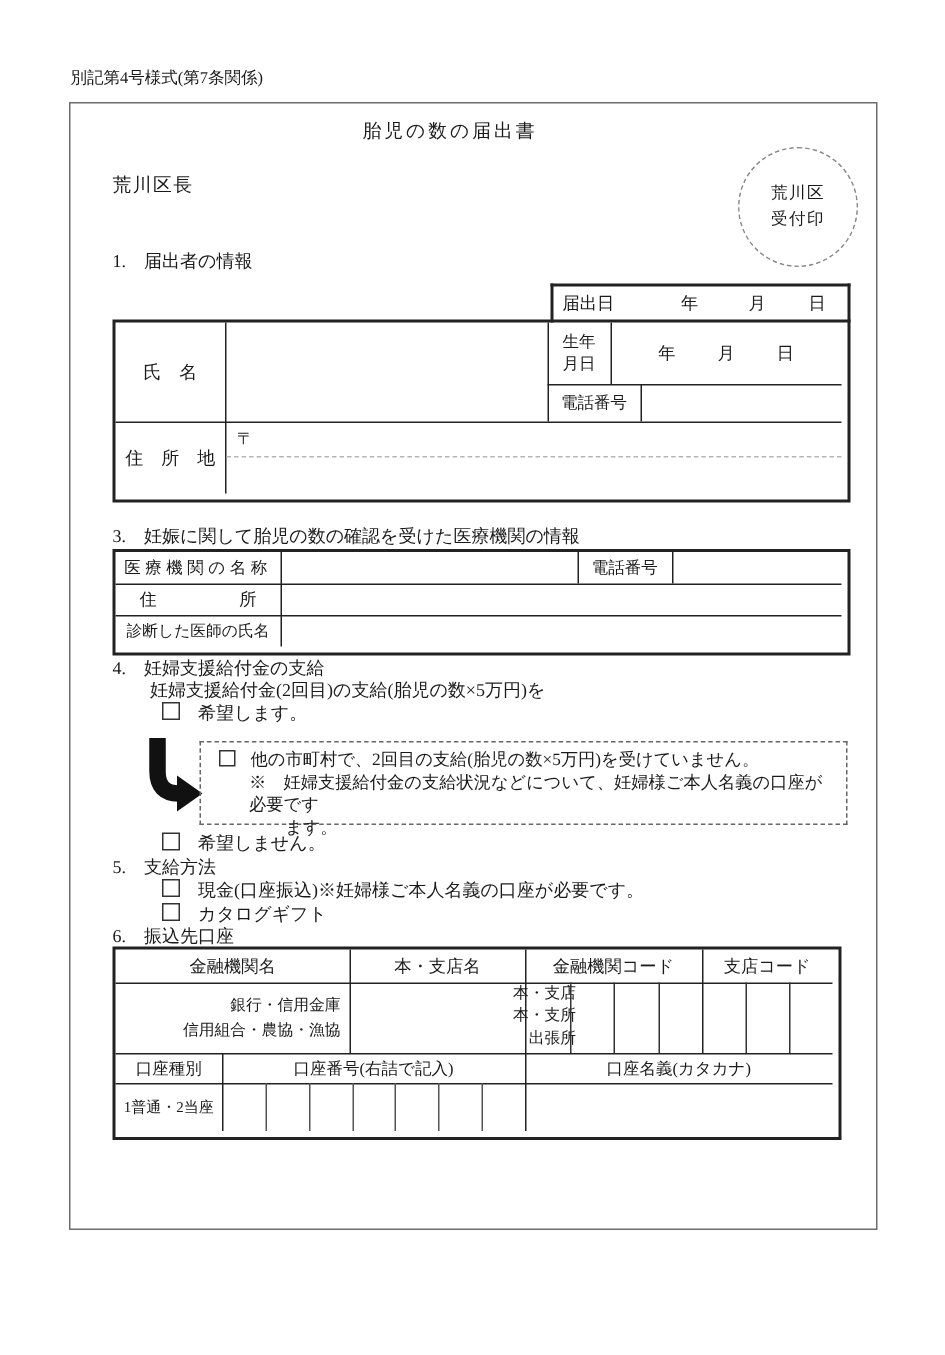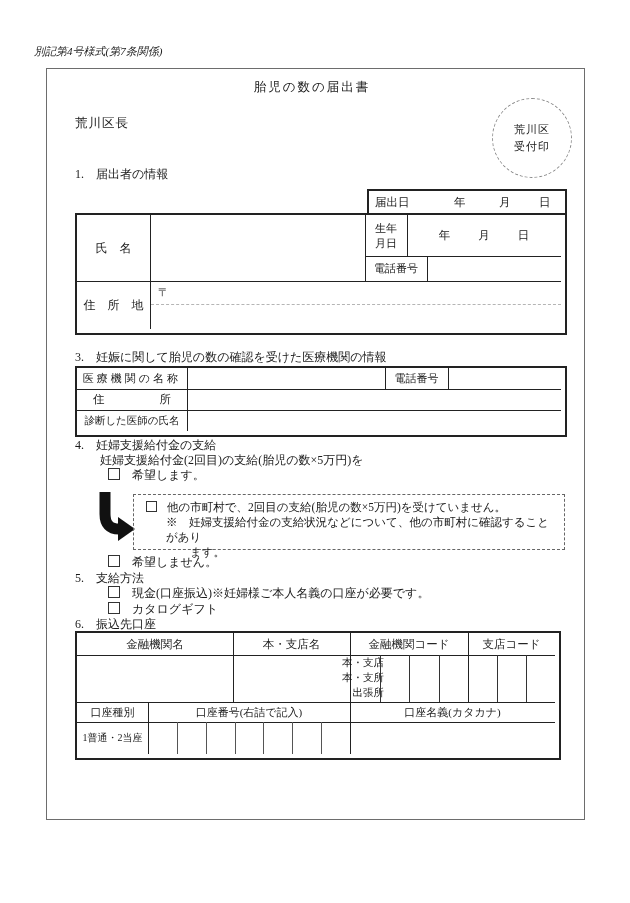--- a/index.html
+++ b/index.html
@@ -2,23 +2,23 @@
 <html><head>
 <meta charset="utf-8">
 <style>
   html,body { margin:0; padding:0; background:#fff; }
   .page {
     position:relative; width:630px; height:903px; background:#ffffff;
     font-family:"Liberation Serif","DejaVu Serif",serif; color:#1a1a1a;
     font-size:12px; overflow:hidden;
   }
   .abs { position:absolute; }
-  .form-number { left:34px; top:44px; font-size:11px;font-style:italic; }
+  .form-number { left:47px; top:44px; font-size:11px; }
   .form-border { left:46px; top:68px; width:537px; height:750px; border:1px solid #6d6d6d; }
-  .doc-title { left:12px; top:79px; width:600px; text-align:center; font-size:12.5px; letter-spacing:2px; }
+  .doc-title { left:0px; top:79px; width:600px; text-align:center; font-size:12.5px; letter-spacing:2px; }
   .addressee { left:75px; top:115px; font-size:12.5px; letter-spacing:1px; }
   .stamp { left:492px; top:98px; width:78px; height:78px; border:1px dashed #888; border-radius:50%;
            display:flex; flex-direction:column; align-items:center; justify-content:center;
            font-size:11px; line-height:17px; letter-spacing:1px; }
   .sec-heading { font-size:12px; }
   .h1 { left:75px; top:166px; }
   .h2 { left:75px; top:334px; }
   .h3 { left:75px; top:349px; }
   .h4 { left:75px; top:437px; }
   .h5 { left:75px; top:570px; }
@@ -161,21 +161,21 @@
 
   <svg class="abs" style="left:95px; top:492px;" width="40" height="52" viewBox="0 0 40 52">
     <path d="M10 0 L10 22 Q10 37 24 37" fill="none" stroke="#111" stroke-width="11"></path>
     <polygon points="23,25 40,37 23,49" fill="#111"></polygon>
   </svg>
 
   <div class="abs dashed-box">
     <div>
       <span class="checkbox cb2"></span><span>他の市町村で、2回目の支給(胎児の数×5万円)を受けていません。</span>
     </div>
-    <div class="box-l2">※　妊婦支援給付金の支給状況などについて、他の市町村に確認することがあり</div>
+    <div class="box-l2">※　妊婦支援給付金の支給状況などについて、妊婦様ご本人名義の口座が必要です</div>
     <div class="box-l3">ます。</div>
   </div>
 
   <div class="opt" style="left:108px; top:554px;">
     <span class="checkbox"></span><span>希望しません。</span>
   </div>
 
   <div class="abs sec-heading h5">5.　支給方法</div>
   <div class="opt" style="left:108px; top:585px;">
     <span class="checkbox"></span><span>現金(口座振込)※妊婦様ご本人名義の口座が必要です。</span>
@@ -194,20 +194,24 @@
     <div class="line vline" style="left:156px; top:0; height:69px;"></div>
     <div class="line vline" style="left:273px; top:0; height:121px;"></div>
     <div class="line vline" style="left:391px; top:0; height:69px;"></div>
     <div class="line vline" style="left:71px; top:69px; height:52px;"></div>
 
     <div class="tc-head" style="left:0; top:0; width:156px; height:22px;">金融機関名</div>
     <div class="tc-head" style="left:156px; top:0; width:117px; height:22px;">本・支店名</div>
     <div class="tc-head" style="left:273px; top:0; width:118px; height:22px;">金融機関コード</div>
     <div class="tc-head" style="left:391px; top:0; width:87px; height:22px;">支店コード</div>
 
+    <div class="bank-types">
+      <span>銀行・信用金庫</span>
+      <span>信用組合・農協・漁協</span>
+    </div>
     <div class="branch-lines">
       <span>本・支店</span>
       <span class="u">本・支所</span>
       <span>出張所</span>
     </div>
     <div class="code-cells" style="left:274px; width:117px;">
       <div></div>
       <div></div>
       <div></div>
       <div></div>

